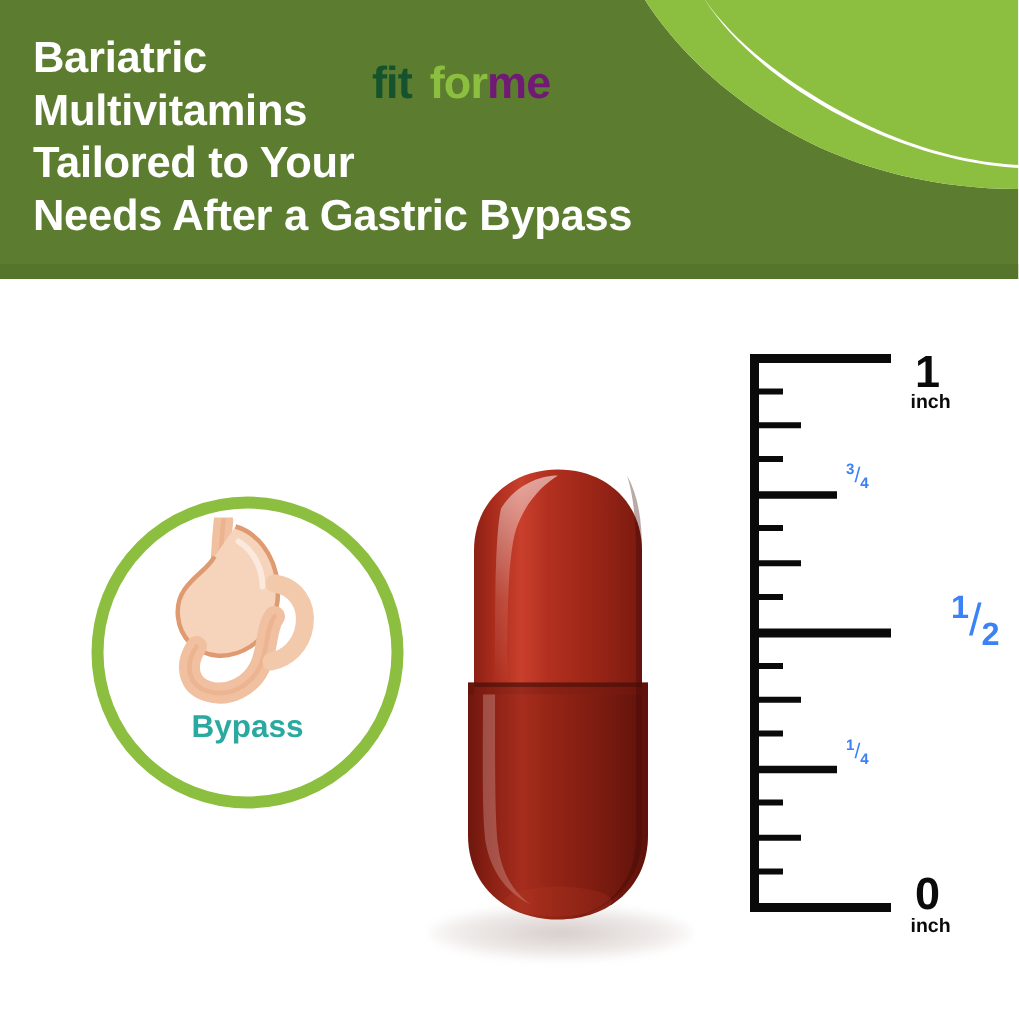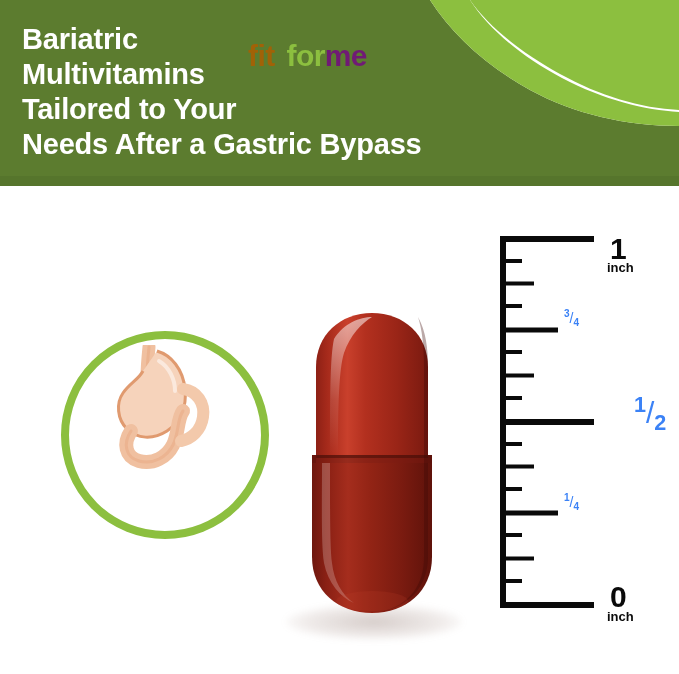--- a/index.html
+++ b/index.html
@@ -51,21 +51,21 @@
   }
   .brand {
     position: absolute;
     left: 248px;
     top: 39px;
     font-size: 30px;
     font-weight: bold;
     letter-spacing: -0.6px;
     z-index: 5;
   }
-  .brand .fit { color: #a16207; }
+  .brand .fit { color: #14532d; }
   .brand .form { color: #8cbf3f; margin-left: 12px; }
   .brand .me { color: #701a75; }
 
   
   .stage {
     position: absolute;
     left: 0;
     top: 186px;
     width: 679px;
     height: 488px;
@@ -196,20 +196,21 @@
 
         <path d="M70 6 C84 10 96 24 98 44 C100 64 92 78 80 86 C66 95 50 94 40 84 C30 74 29 58 36 48 C43 38 52 34 56 26" fill="#f6d3bb" stroke="#e09a6f" stroke-width="3"></path>
 
         <path d="M44 86 C36 98 38 112 52 116 C66 120 80 112 86 100 C92 88 90 74 96 66" fill="none" stroke="#f0c0a0" stroke-width="14" stroke-linecap="round"></path>
         <path d="M44 86 C36 98 38 112 52 116 C66 120 80 112 86 100 C92 88 90 74 96 66" fill="none" stroke="#e8a882" stroke-width="3" stroke-linecap="round" opacity="0.5"></path>
 
         <path d="M96 44 C110 46 118 58 116 72 C114 86 104 94 94 96" fill="none" stroke="#f3c9ab" stroke-width="12" stroke-linecap="round"></path>
 
         <path d="M72 16 C82 22 88 34 88 46" fill="none" stroke="#ffffff" stroke-width="4" opacity="0.5" stroke-linecap="round"></path>
       </svg>
+      <div class="badge-label">Bypass</div>
     </div>
 
     <div class="cap-shadow"></div>
     <div class="capsule">
       <svg width="132" height="312" viewBox="0 0 132 312">
         <defs>
           <linearGradient id="capTop" x1="0" y1="0" x2="1" y2="0">
             <stop offset="0%" stop-color="#8d2015"></stop>
             <stop offset="10%" stop-color="#a62a1b"></stop>
             <stop offset="28%" stop-color="#c9402c"></stop>

